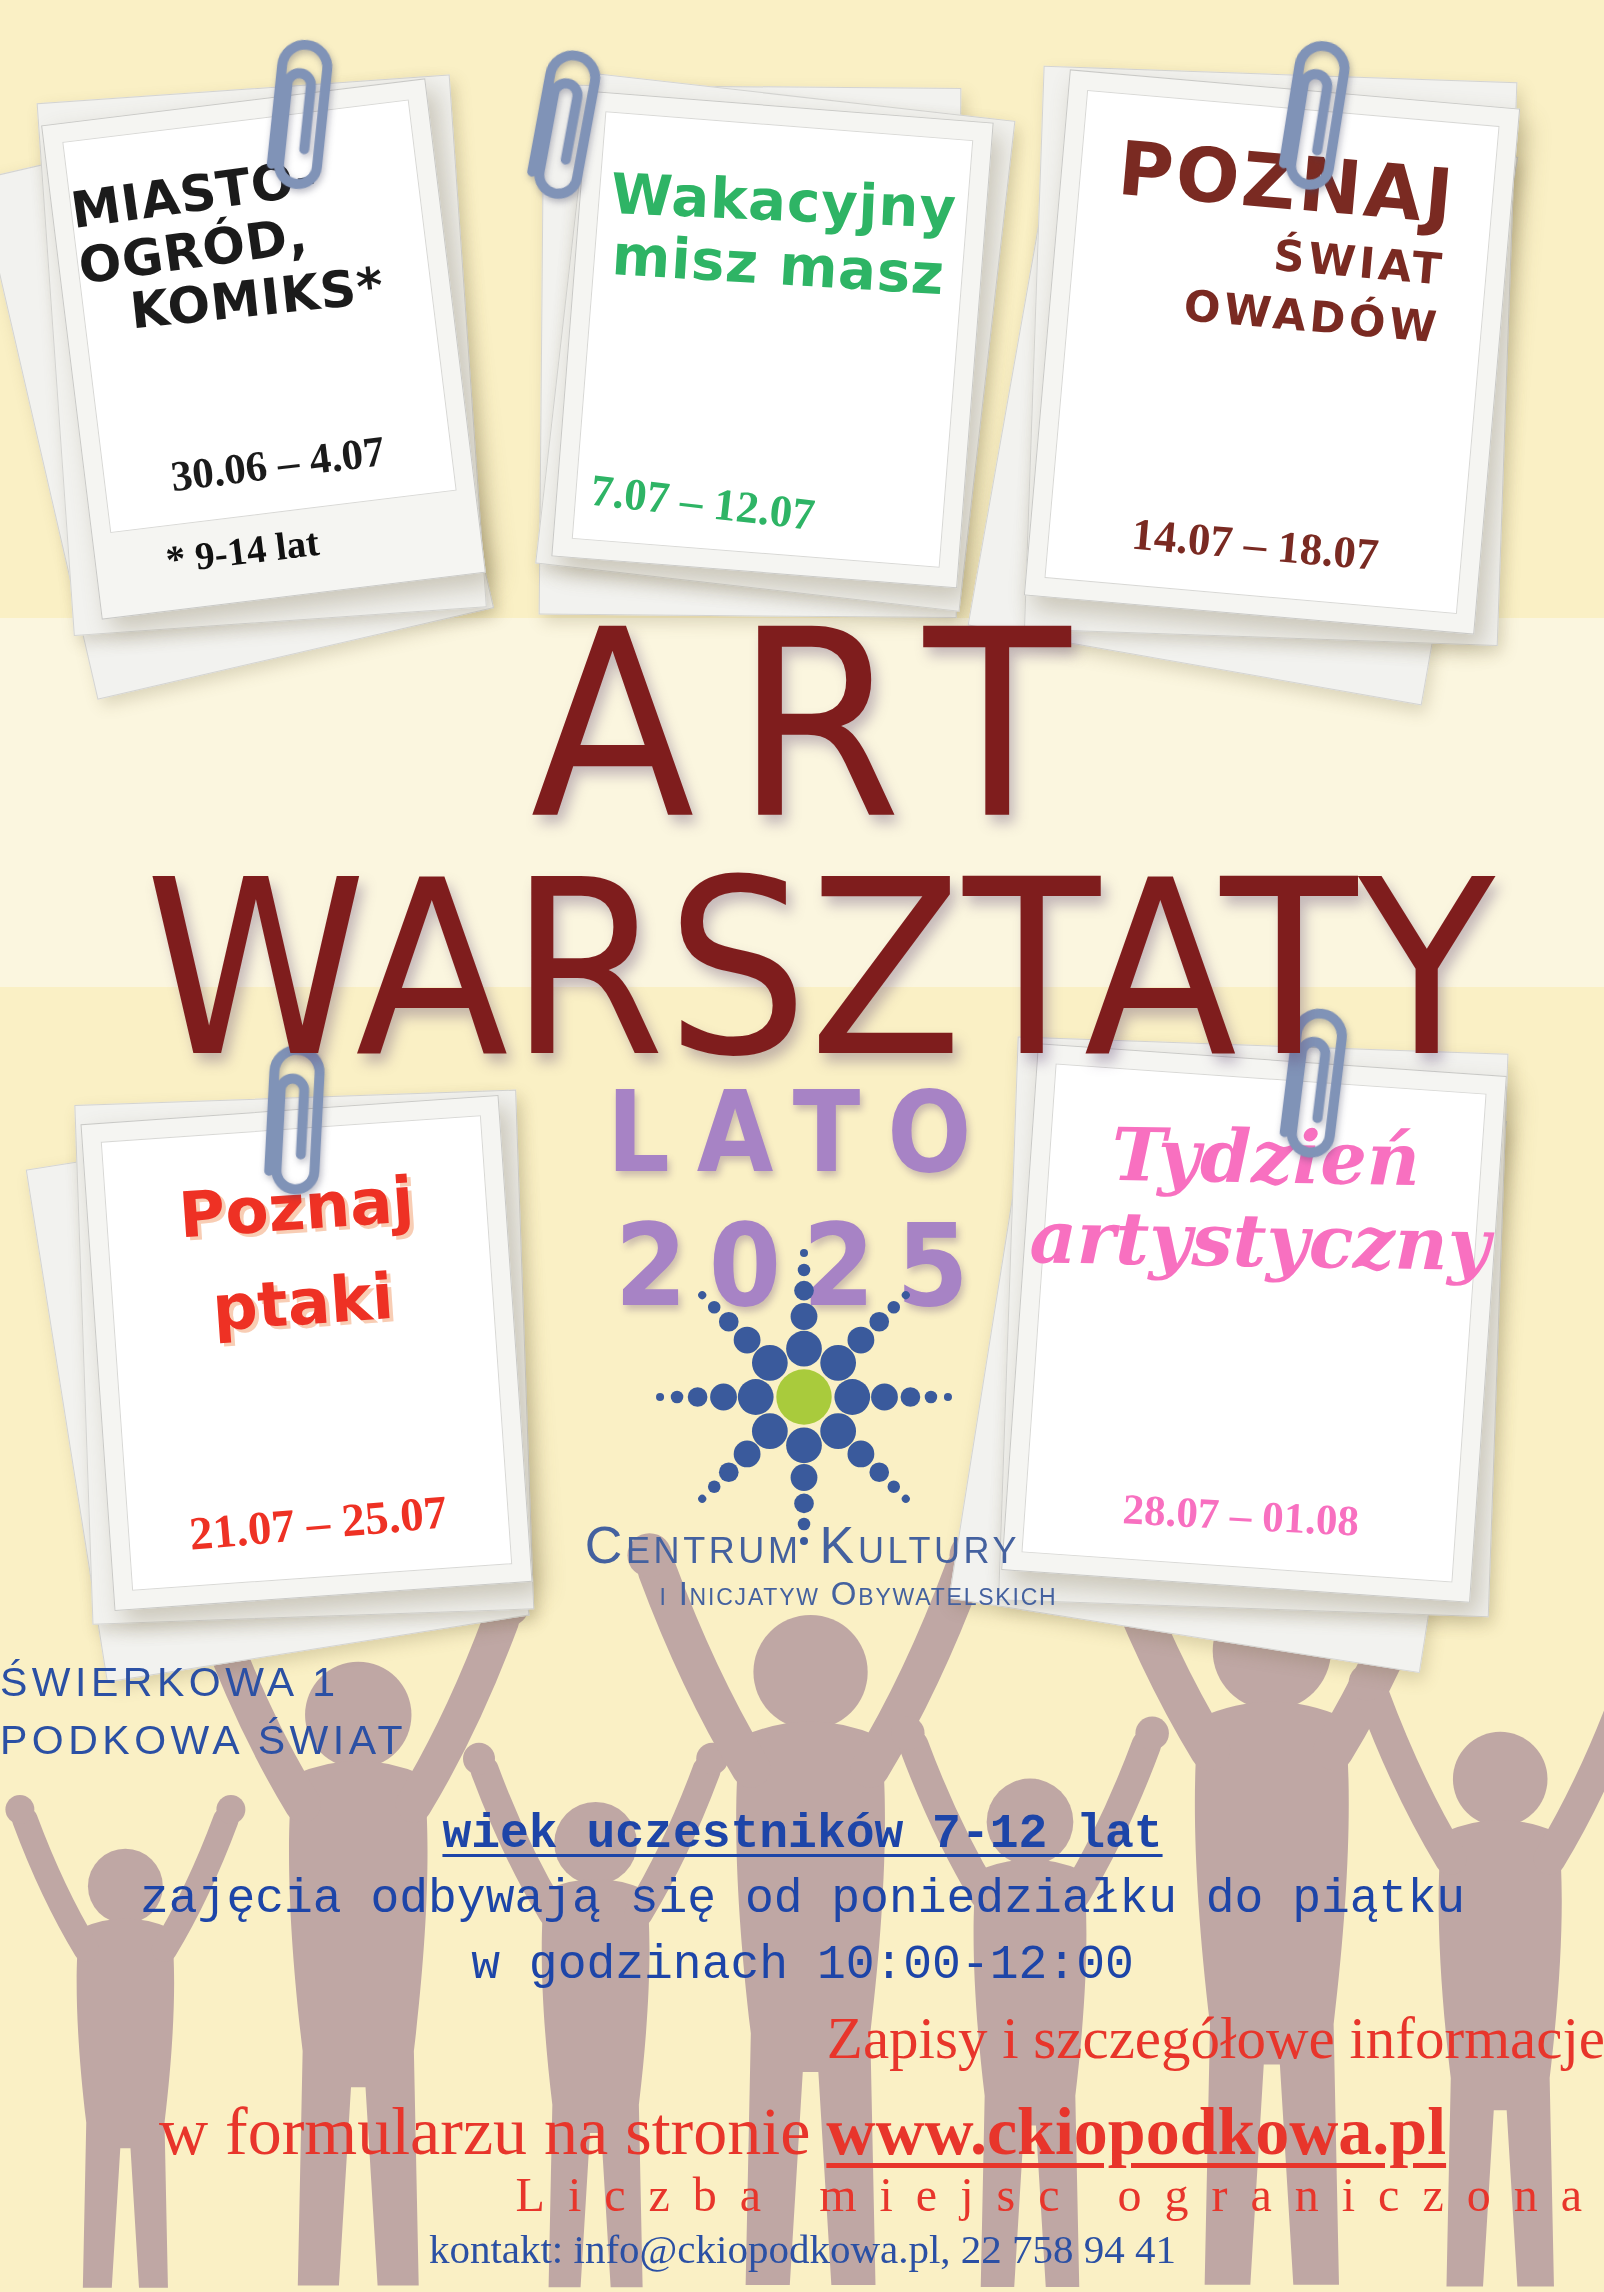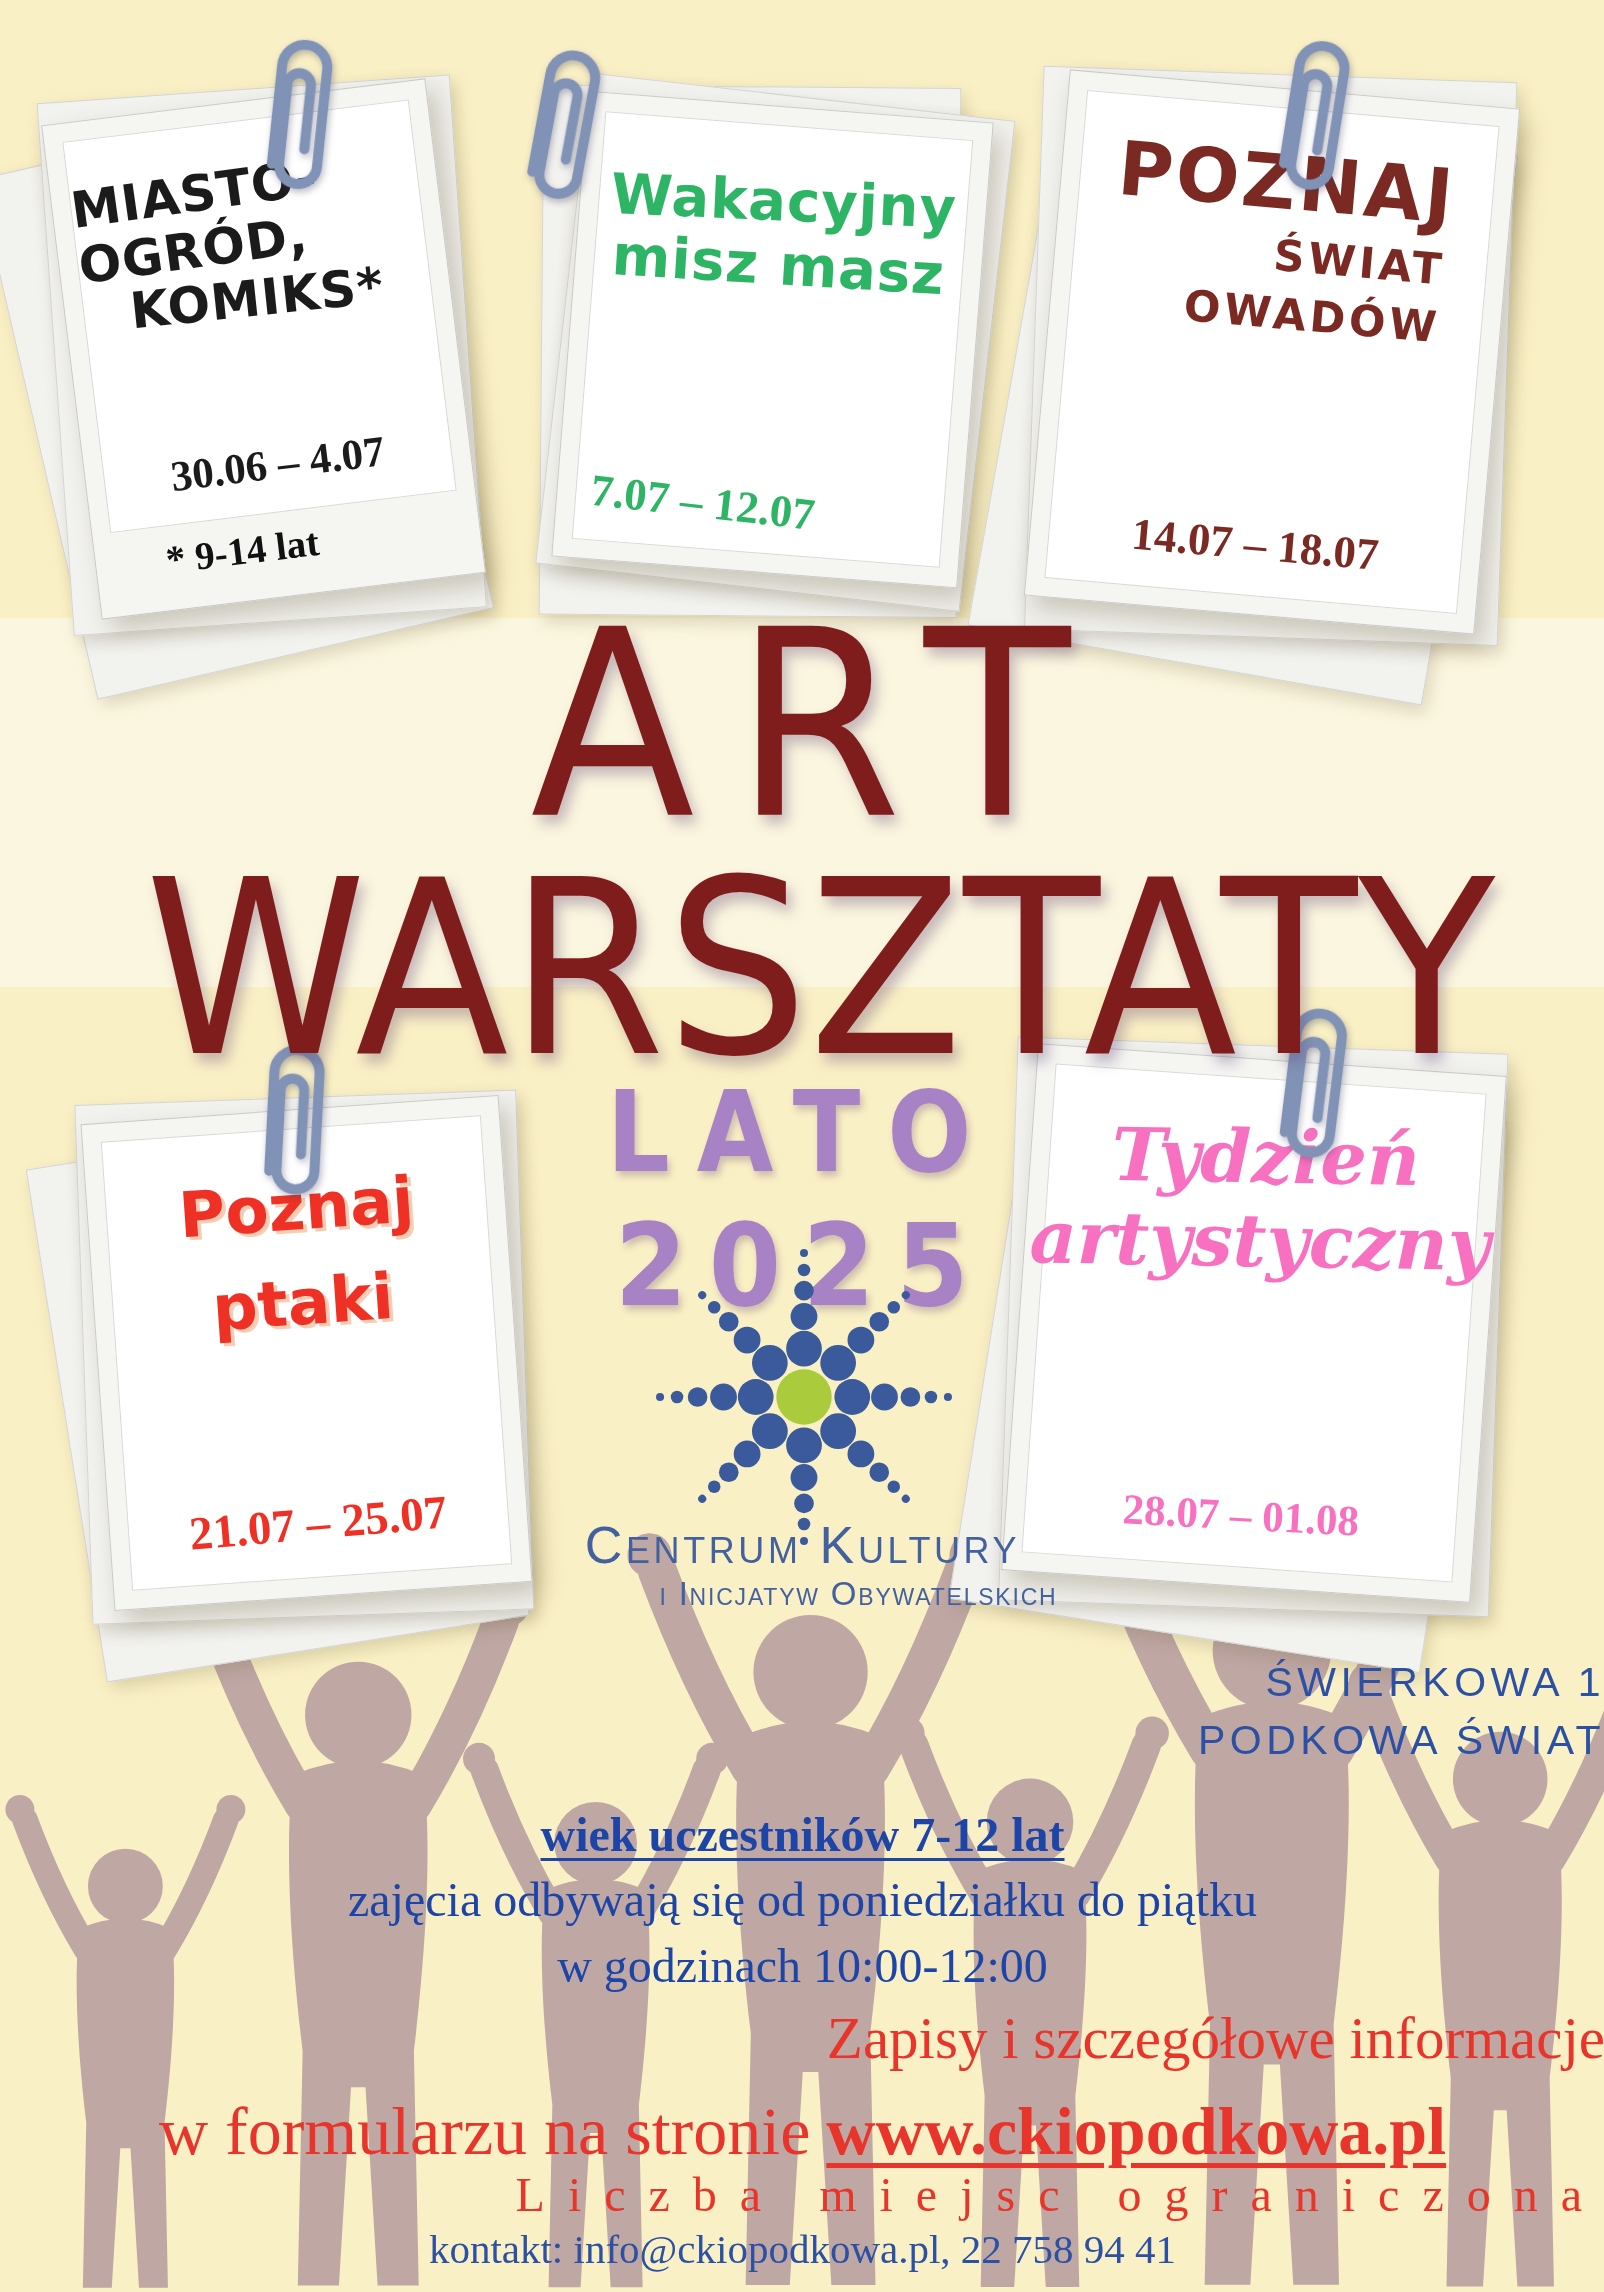--- a/index.html
+++ b/index.html
@@ -93,24 +93,24 @@
 
   
   .logo-icon{position:absolute;left:652px;top:1245px;z-index:2;}
   .wordmark{position:absolute;left:0;top:1515px;width:100%;text-align:center;z-index:3;
             color:#44619f;}
   .wm-l1{font-variant:small-caps;font-size:52px;letter-spacing:3.6px;font-weight:500;}
   .wm-l2{font-variant:small-caps;font-size:33px;letter-spacing:1.8px;font-weight:500;
          margin-top:0px;transform:translateX(56px);}
 
   
-  .address{position:absolute;left:0;top:1653px;width:100%;text-align:right;z-index:3;
+  .address{position:absolute;left:0;top:1653px;width:100%;text-align:left;z-index:3;
            color:#2b50a4;font-size:41px;letter-spacing:4.5px;font-weight:500;line-height:1.42;}
   .blue-serif{position:absolute;left:0;top:1802px;width:100%;text-align:center;z-index:3;
-              color:#1d45a8;font-family:Liberation Serif, serif;font-size:48px;line-height:1.36;}
+              color:#1d45a8;font-family:Liberation Mono, monospace;font-size:48px;line-height:1.36;}
   .age-line{font-weight:700;text-decoration:underline;text-decoration-thickness:2.7px;
             text-underline-offset:7.2px;}
   .red-block{position:absolute;left:0;top:2006px;width:100%;text-align:right;z-index:3;
              color:#e8352b;font-family:"Liberation Serif",serif;}
   .red1{font-size:59px;line-height:1.1;}
   .red2{font-size:68px;line-height:1.1;margin-top:23px;display:flex;justify-content:center;gap:16px;}
   .red2 .link{font-weight:700;text-decoration:underline;text-decoration-thickness:4.5px;
               text-underline-offset:9px;}
   .limited{font-size:48px;letter-spacing:23px;line-height:1.1;}
   .contact{position:absolute;left:0;top:2225px;width:100%;text-align:center;z-index:3;

